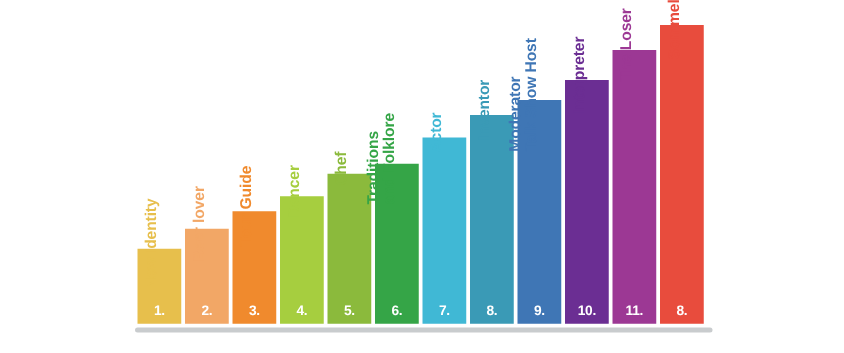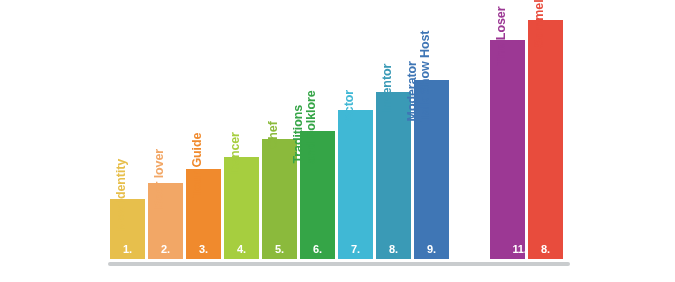--- a/index.html
+++ b/index.html
@@ -127,23 +127,28 @@
         <div class="bar-rect" style="height: 167px; background: rgb(58, 154, 182);"></div>
         <div class="bar-rank" style="color: rgb(255, 255, 255);">8.</div>
         <div class="bar-label" style="color: rgb(58, 154, 182);">Inventor</div>
       </div>
       <div class="bar-slot" style="left: 304px; height: 179px;">
         <div class="bar-rect" style="height: 179px; background: rgb(63, 118, 181);"></div>
         <div class="bar-rank" style="color: rgb(255, 255, 255);">9.</div>
         <div class="bar-label" style="color: rgb(63, 118, 181);">Moderator
 Talk Show Host</div>
       </div>
+      <div class="bar-slot" style="left: 342px; height: 195px;">
+        <div class="bar-rect" style="height: 195px; background: rgb(107, 46, 147);"></div>
+        <div class="bar-rank" style="color: rgb(255, 255, 255);">10.</div>
+        <div class="bar-label" style="color: rgb(107, 46, 147);">Interpreter</div>
+      </div>
       <div class="bar-slot" style="left: 380px; height: 219px;">
         <div class="bar-rect" style="height: 219px; background: rgb(156, 56, 148);"></div>
-        <div class="bar-rank" style="color: rgb(255, 255, 255); padding-left: 12px;">11.</div>
+        <div class="bar-rank" style="color: rgb(255, 255, 255);">11.</div>
         <div class="bar-label" style="color: rgb(156, 56, 148);">The Loser</div>
       </div>
       <div class="bar-slot" style="left: 418px; height: 239px;">
         <div class="bar-rect" style="height: 239px; background: rgb(232, 76, 61);"></div>
         <div class="bar-rank" style="color: rgb(255, 255, 255);">8.</div>
         <div class="bar-label" style="color: rgb(232, 76, 61);">Sommeliér</div>
       </div>
     </div>
 
   <div id="axis-line"></div>

